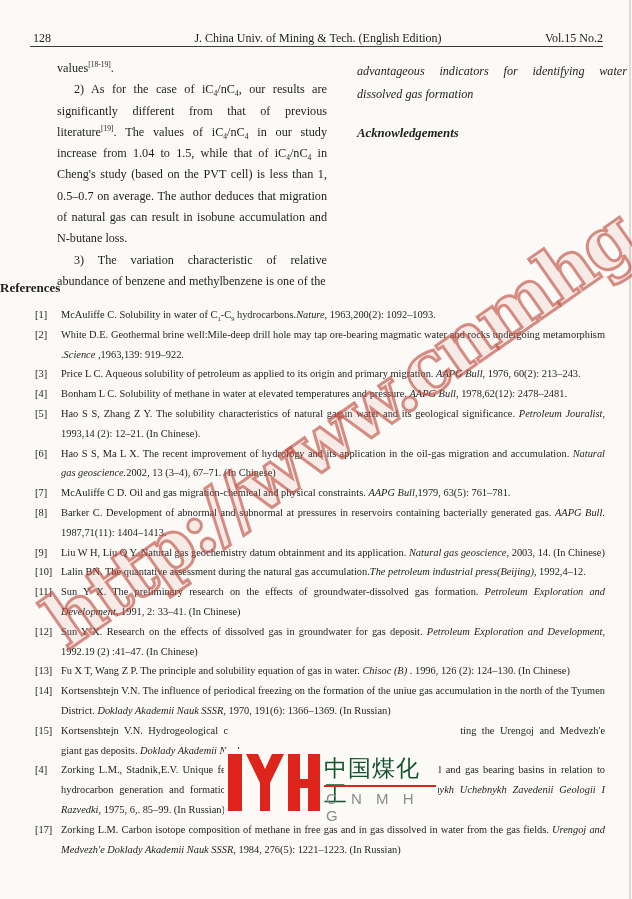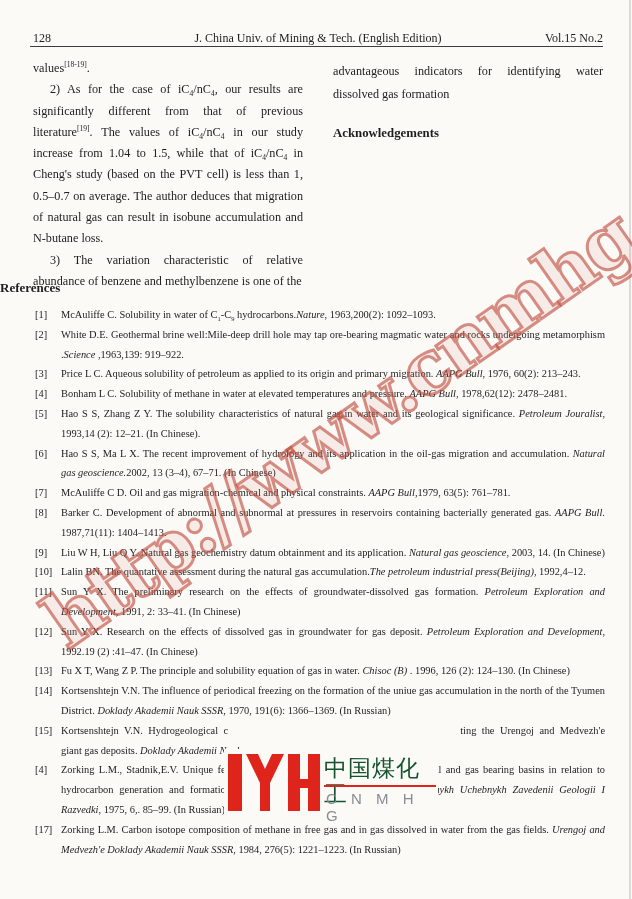--- a/index.html
+++ b/index.html
@@ -8,23 +8,23 @@
     background:#fbfaf7;
     font-family:"Liberation Serif",serif;color:#1d1d1d;
   }
   
   .header{position:absolute;top:31px;left:33px;width:570px;font-size:12px;
           display:flex;justify-content:space-between;align-items:baseline;}
   .header .center{position:absolute;left:0;right:0;text-align:center;}
   .header-rule{position:absolute;top:46px;left:30px;width:573px;height:0;
                border-top:1.7px solid #3c3c3c;}
   
-  .col{position:absolute;text-align:justify;}
+  .col{position:absolute;text-align:justify;margin-left:24px;}
   .col-left{left:33px;top:58px;width:270px;font-size:12.2px;line-height:21.3px;}
-  .col-right{left:333px;top:60px;width:270px;font-size:12.2px;line-height:22.8px;}
+  .col-right{left:333px;top:60px;width:270px;font-size:12.2px;line-height:22.8px;font-style:italic;}
   .para{margin:0;}
   .para.ind{text-indent:17px;}
   .ack-head{font-weight:bold;font-size:12.8px;margin:16px 0 12px 0;text-align:left;}
   .ack-text{font-size:11.4px;line-height:22.4px;text-indent:17px;text-align:justify;}
   sup{font-size:0.62em;line-height:0;vertical-align:super;}
   sub{font-size:0.62em;line-height:0;vertical-align:sub;}
   .it{font-style:italic;}
   
   .ref-title{position:absolute;top:280px;left:0;width:594px;
              font-weight:bold;font-size:13px;}

